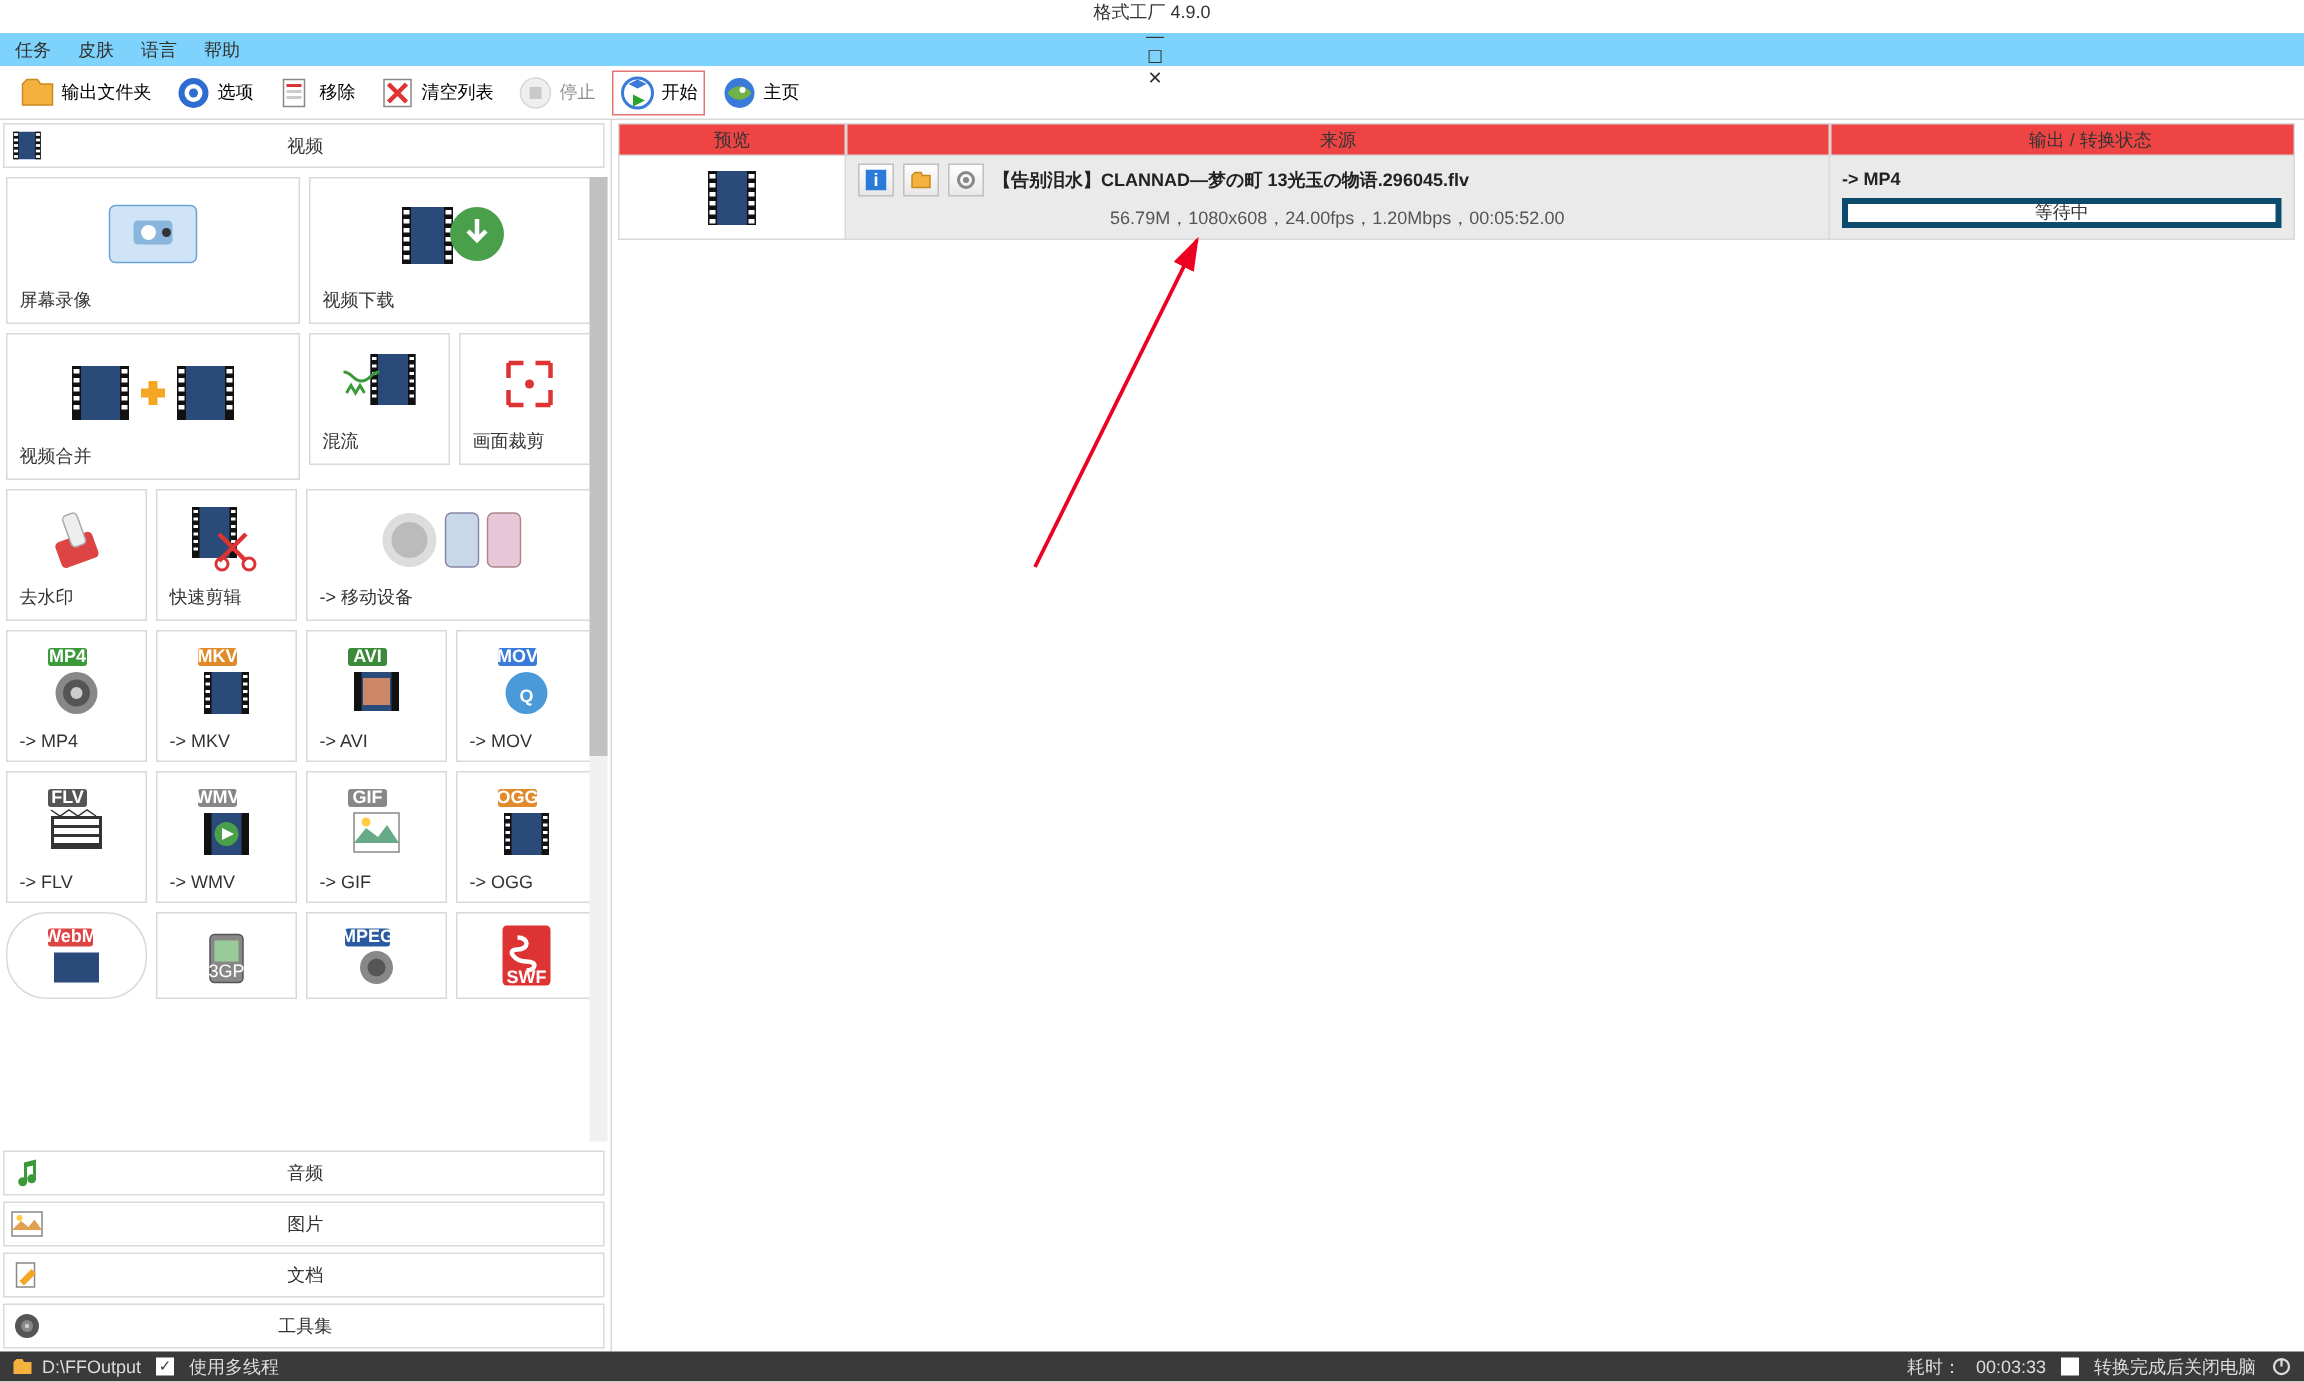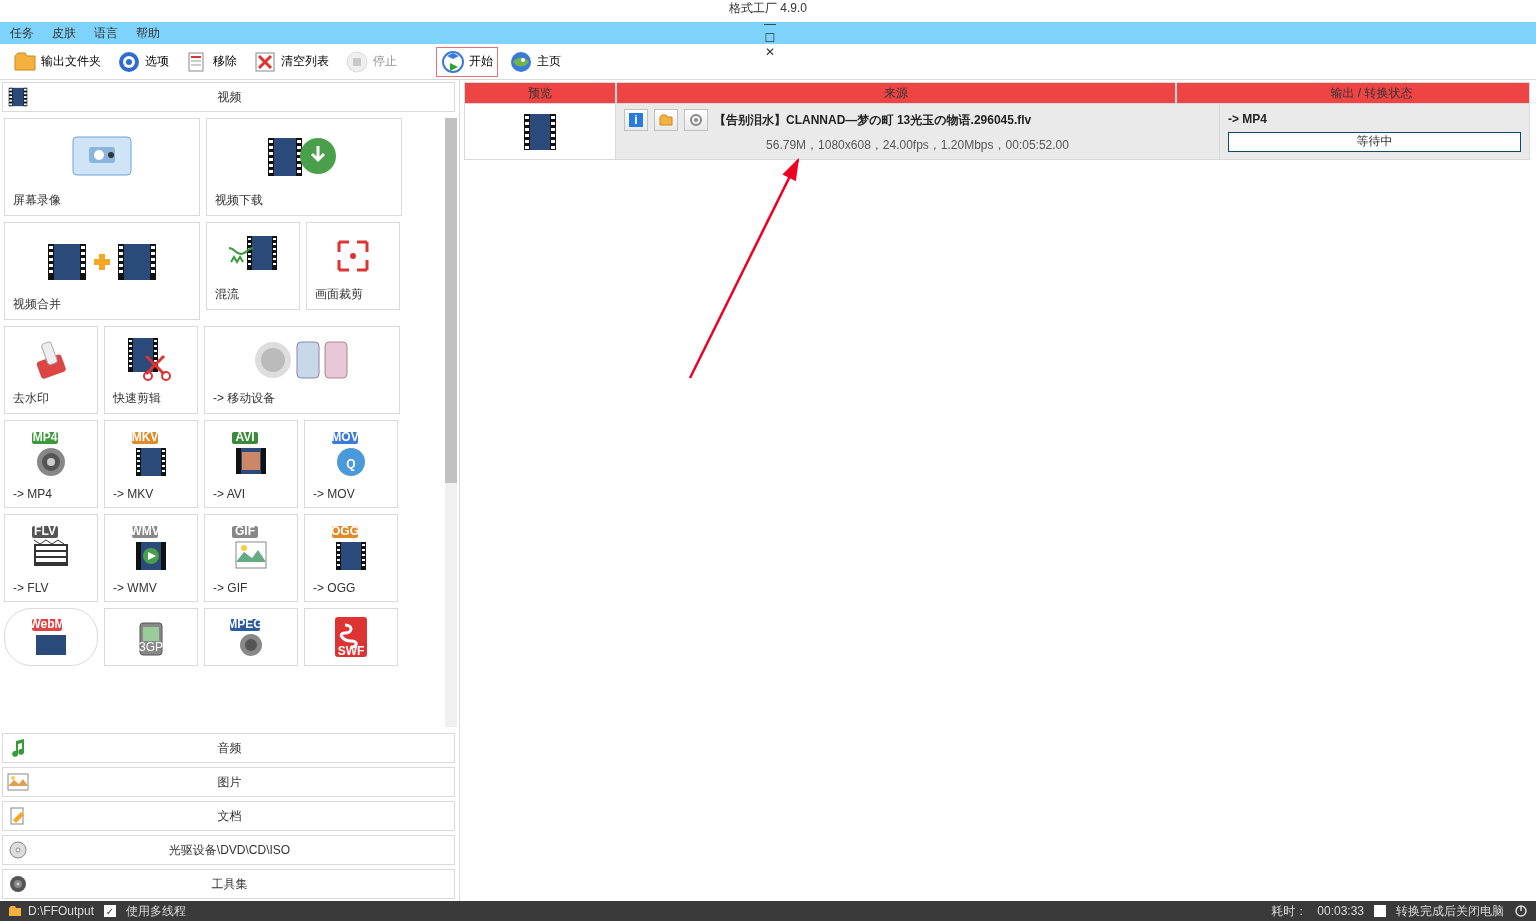--- a/index.html
+++ b/index.html
@@ -6,55 +6,55 @@
 body{background:#fff;width:1536px;height:921px;overflow:hidden;position:relative;}
 .titlebar{height:22px;display:flex;align-items:center;padding:0 6px;background:#fff;flex-direction:column;}
 .titlebar .app-icon{width:14px;height:14px;margin-right:6px;}
 .titlebar .title{color:#333;}
 .titlebar .spacer{flex:1;}
 .titlebar .wbtn{width:24px;height:18px;display:flex;align-items:center;justify-content:center;color:#333;margin-left:4px;}
 .menubar{height:22px;display:flex;align-items:center;padding:0 10px;gap:18px;background:#7dd3fc;}
 .menubar span{color:#333;}
 .toolbar{height:36px;display:flex;align-items:center;padding:2px 8px;background:#fff;border-bottom:1px solid #d9d9d9;gap:6px;}
 .tbtn{display:flex;align-items:center;gap:4px;padding:2px 4px;border:1px solid transparent;}
-.tbtn.highlight{border:1px solid #e57373;margin-left:28px;}
+.tbtn.highlight{border:1px solid #e57373;}
 .tbtn svg{width:24px;height:24px;}
 .main{display:flex;height:calc(921px - 22px - 22px - 36px - 20px);}
-.left-panel{width:460px;border-right:1px solid #d9d9d9;display:flex;flex-direction:column;overflow:hidden;}
+.left-panel{width:408px;border-right:1px solid #d9d9d9;display:flex;flex-direction:column;overflow:hidden;}
 .cat-header{height:30px;border:1px solid #d9d9d9;margin:2px 4px 2px 2px;display:flex;align-items:center;background:#fff;}
 .cat-header .cat-icon{width:26px;height:26px;margin-left:2px;display:flex;align-items:center;justify-content:center;}
 .cat-header .cat-label{flex:1;text-align:center;color:#333;}
 .cat-header .cat-right{width:26px;}
 .cat-grid-wrap{flex:1;overflow:hidden;position:relative;}
 .cat-grid{padding:4px 4px;display:flex;flex-wrap:wrap;align-content:flex-start;gap:6px;}
 .tile{border:1px solid #d9d9d9;display:flex;flex-direction:column;align-items:flex-start;justify-content:flex-end;padding:6px 8px 6px 8px;background:#fff;}
 .tile.w2{width:196px;height:98px;}
 .tile.w1{width:94px;height:88px;}
 .tile.w3{width:196px;height:88px;}
 .tile .tile-icon{flex:1;display:flex;align-items:center;justify-content:center;width:100%;}
 .tile .tile-label{color:#333;margin-top:4px;}
 .tile .tile-icon svg{pointer-events:none;}
 .scrollbar{position:absolute;right:2px;top:4px;width:12px;height:calc(100% - 8px);background:#f0f0f0;}
 .scrollbar .thumb{width:100%;background:#c1c1c1;}
 .right-panel{flex:1;display:flex;flex-direction:column;padding:2px 6px 0 4px;}
 .table-header{display:flex;height:22px;}
 .table-header .th{border:1px solid #d9d9d9;display:flex;align-items:center;justify-content:center;color:#333;background:#ef4444;}
 .th-preview{width:152px;border-right:none;}
 .th-source{flex:1;border-right:none;}
-.th-output{width:354px;padding-left:37px;}
+.th-output{width:310px;padding-left:37px;}
 .table-row{display:flex;height:56px;}
 .td-preview{width:152px;border:1px solid #d9d9d9;border-top:none;display:flex;align-items:center;justify-content:center;}
 .td-source{flex:1;border-bottom:1px solid #d9d9d9;border-right:1px solid #d9d9d9;background:#eaeaea;display:flex;flex-direction:column;align-items:center;justify-content:center;gap:6px;padding:4px 8px;}
 .td-output{width:310px;border-bottom:1px solid #d9d9d9;border-right:1px solid #d9d9d9;background:#eaeaea;display:flex;flex-direction:column;justify-content:center;gap:6px;padding:4px 8px;}
 .src-top{display:flex;align-items:center;gap:6px;width:100%;justify-content:center;}
 .mini-btn{width:24px;height:22px;border:1px solid #c0c0c0;background:linear-gradient(#fff,#e8e8e8);display:flex;align-items:center;justify-content:center;}
 .src-filename{font-weight:bold;color:#222;flex:1;}
 .src-info{color:#555;}
 .out-label{font-weight:bold;color:#222;}
-.out-status{border:1px solid #0c4a6e;background:#fff;height:20px;display:flex;align-items:center;justify-content:center;color:#333;}
+.out-status{border:4px solid #0c4a6e;background:#fff;height:20px;display:flex;align-items:center;justify-content:center;color:#333;}
 .statusbar{height:20px;background:#3a3a3a;color:#ddd;display:flex;align-items:center;padding:0 8px;gap:10px;position:absolute;bottom:0;left:0;right:0;}
 .statusbar .sb-left{display:flex;align-items:center;gap:6px;}
 .statusbar .sb-check{width:12px;height:12px;background:#fff;display:inline-flex;align-items:center;justify-content:center;color:#333;font-size:10px;}
 .statusbar .spacer{flex:1;}
 .annotation-arrow{position:absolute;pointer-events:none;z-index:100;}
 </style>
 </head>
 <body>
 
 <div class="titlebar">
@@ -514,30 +514,20 @@
       <div class="cat-icon">
           <svg width="20" height="20" viewBox="0 0 20 20">
             <rect x="3" y="2" width="12" height="16" fill="#fff" stroke="#888"></rect>
             <path d="M5 14l8-8 3 3-8 8z" fill="#f5a623"></path>
           </svg>
         </div>
       <div class="cat-label">文档</div>
       <div class="cat-right"></div>
     </div>
 
-    <div class="cat-header">
-      <div class="cat-icon">
-          <svg width="20" height="20" viewBox="0 0 20 20">
-            <circle cx="10" cy="10" r="8" fill="#ddd" stroke="#888"></circle>
-            <circle cx="10" cy="10" r="2" fill="#fff" stroke="#888"></circle>
-          </svg>
-        </div>
-      <div class="cat-label">光驱设备\DVD\CD\ISO</div>
-      <div class="cat-right"></div>
-    </div>
 
     <div class="cat-header">
       <div class="cat-icon">
           <svg width="20" height="20" viewBox="0 0 20 20">
             <circle cx="10" cy="10" r="8" fill="#555"></circle>
             <circle cx="10" cy="10" r="4" fill="#888"></circle>
             <circle cx="10" cy="10" r="1.5" fill="#ccc"></circle>
           </svg>
         </div>
       <div class="cat-label">工具集</div>

